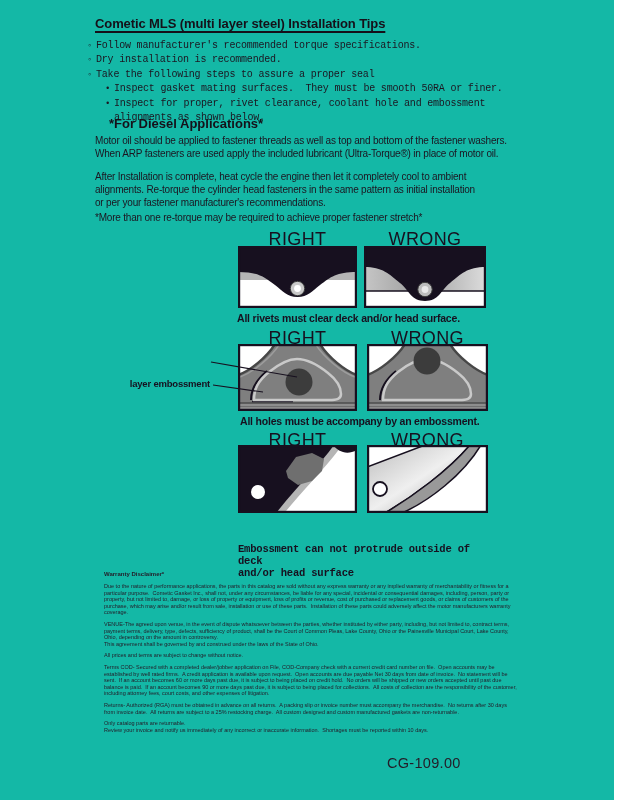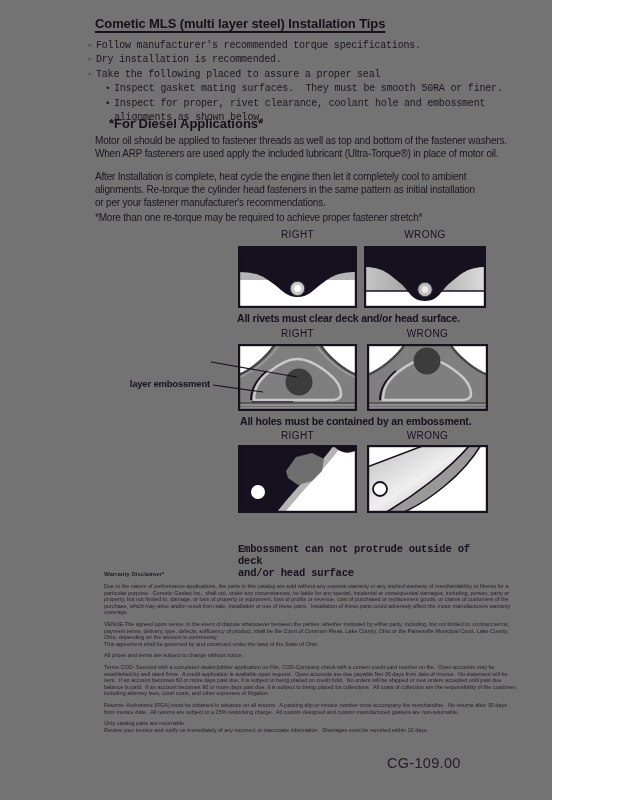--- a/index.html
+++ b/index.html
@@ -1,36 +1,36 @@
 <!DOCTYPE html>
 <html><head>
 <meta charset="utf-8">
 <style>
   html,body{margin:0;padding:0;background:#fff;}
-  .page{position:relative;width:552px;height:800px;background:#737373;overflow:hidden;
+  .page{position:relative;width:614px;height:800px;background:#14b8a6;overflow:hidden;
         font-family:"Liberation Sans", sans-serif;color:#17101f;}
   .pw{white-space:pre-wrap;}
 
   .title{position:absolute;left:95px;top:16px;font-size:13px;font-weight:700;
          text-decoration:underline;text-decoration-thickness:1.5px;text-underline-offset:2.5px;
          letter-spacing:-0.1px;color:#151019;}
 
   .bullets{position:absolute;left:87px;top:39px;width:450px;font-size:10px;line-height:14.4px;
            letter-spacing:-0.2px;color:#1c1520;font-family:Liberation Mono, monospace;}
   .bullet{position:relative;padding-left:9px;}
   .bullet::before{content:"◦";position:absolute;left:0;top:0;font-size:9px;}
   .sub{position:relative;margin-left:18px;padding-left:9px;}
   .sub::before{content:"•";position:absolute;left:0;top:0;font-size:9px;}
 
   .diesel-heading{position:absolute;left:109px;top:116px;font-size:13px;font-weight:700;color:#151019;}
   .para{position:absolute;left:95px;width:452px;font-size:10px;line-height:13px;
         letter-spacing:-0.2px;color:#1c1520;}
   .p1{top:134px;} .p2{top:170px;} .pnote{top:211px;}
 
-  .dlabel{position:absolute;font-size:10px;letter-spacing:0.4px;color:#17101f;text-align:center;}
+  .dlabel{position:absolute;font-size:18px;letter-spacing:0.4px;color:#17101f;text-align:center;}
   .dbox{position:absolute;}
   .dbox svg{display:block;}
   .dcaption{position:absolute;font-size:10.5px;font-weight:700;letter-spacing:-0.2px;
             line-height:12px;color:#17101f;}
   .side-label{position:absolute;left:104px;width:106px;text-align:right;font-size:9.5px;
               font-weight:700;line-height:11px;letter-spacing:-0.2px;color:#17101f;}
   .pointer-overlay{position:absolute;left:208px;top:340px;pointer-events:none;z-index:5;}
 
   .fineprint{position:absolute;left:104px;top:571px;width:413px;font-size:5.5px;
              line-height:6.6px;color:#241c28;}
@@ -42,21 +42,21 @@
 </head>
 <body>
 
 <div class="page">
 
   <div class="title">Cometic MLS (multi layer steel) Installation Tips</div>
 
   <div class="bullets">
     <div class="bullet"><span class="pw">Follow manufacturer's recommended torque specifications.</span></div>
     <div class="bullet"><span class="pw">Dry installation is recommended.</span></div>
-    <div class="bullet"><span class="pw">Take the following placed to assure a proper seal</span></div>
+    <div class="bullet"><span class="pw">Take the following steps to assure a proper seal</span></div>
     <div class="sub"><span class="pw">Inspect gasket mating surfaces.  They must be smooth 50RA or finer.</span></div>
     <div class="sub"><span class="pw">Inspect for proper, rivet clearance, coolant hole and embossment alignments as shown below.</span></div>
   </div>
 
   <div class="diesel-heading">*For Diesel Applications*</div>
   <div class="para p1 pw">Motor oil should be applied to fastener threads as well as top and bottom of the fastener washers.
 When ARP fasteners are used apply the included lubricant (Ultra-Torque®) in place of motor oil.</div>
   <div class="para p2 pw">After Installation is complete, heat cycle the engine then let it completely cool to ambient
 alignments. Re-torque the cylinder head fasteners in the same pattern as initial installation
 or per your fastener manufacturer's recommendations.</div>
@@ -137,21 +137,21 @@
       <rect x="0" y="59" width="121" height="8" fill="#8d8d8d"></rect>
       <line x1="0" y1="59" x2="121" y2="59" stroke="#4c4c4c" stroke-width="1.5"></line>
       <line x1="0" y1="62.5" x2="121" y2="62.5" stroke="#6f6f6f" stroke-width="1"></line>
       <path d="M13,56 C13,45 18,36 29,27" stroke="#17101f" stroke-width="2" fill="none"></path>
       <path d="M16,56 C16,45 20,37 31,28 C41,20 51,15 60,15 C71,15 81,21 91,29 C100,36 104,44 104,50 C104,55 100,56 92,56 Z" fill="none" stroke="#c9c9c9" stroke-width="2.5"></path>
       <circle cx="60" cy="17" r="13.5" fill="#3c3c3c"></circle>
       <rect x="1" y="1" width="119" height="65" fill="none" stroke="#17101f" stroke-width="2.4"></rect>
     </svg>
   </div>
 
-  <div class="dcaption pw" style="left:240px;top:415px;">All holes must be contained by an embossment.</div>
+  <div class="dcaption pw" style="left:240px;top:415px;">All holes must be accompany by an embossment.</div>
 
   <div class="dlabel" style="left:238px;top:430px;width:119px;">RIGHT</div>
   <div class="dlabel" style="left:367px;top:430px;width:121px;">WRONG</div>
 
   <div class="dbox" style="left:238px;top:445px;">
     <svg width="119" height="68" viewBox="0 0 119 68">
       <rect width="119" height="68" fill="#ffffff"></rect>
       <path d="M99,1 C86,20 63,41 42,68" stroke="#b5b5b5" stroke-width="7" fill="none"></path>
       <path d="M0,0 H96 C83,19 60,40 39,67 L0,67 Z" fill="#17101f"></path>
       <path d="M95,0 H119 V5 C108,11 100,6 95,0 Z" fill="#17101f"></path>

